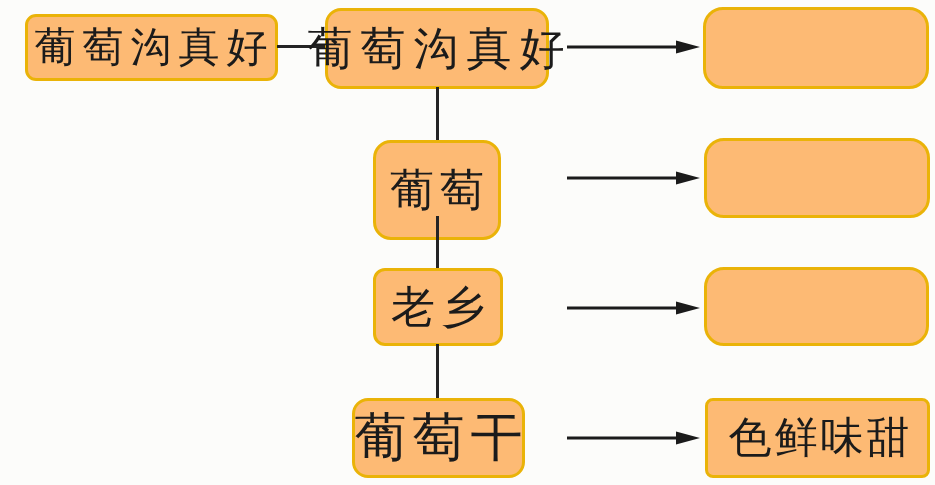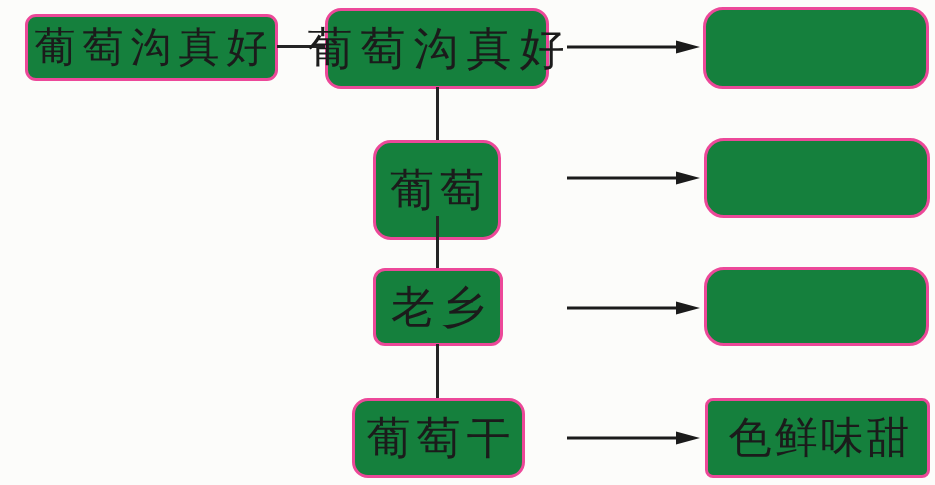--- a/index.html
+++ b/index.html
@@ -8,40 +8,40 @@
     width: 935px;
     height: 485px;
     background: #fcfcfa;
     font-family: "DejaVu Serif", "Liberation Serif", serif;
     color: #1b1b1b;
     overflow: hidden;
   }
   .node {
     position: absolute;
     box-sizing: border-box;
-    border: 3px solid #ec4899;
-    background: #15803d;
+    border: 3px solid #eab308;
+    background: #fdba74;
     display: flex;
     align-items: center;
     justify-content: center;
     text-align: center;
     white-space: nowrap;
   }
   .node span {
     display: inline-block;
     transform: translateX(3px); 
   }
   .root-node     { left: 25px;  top: 14px;  width: 253px; height: 67px; border-radius: 11px; font-size: 41px; letter-spacing: 7px; }
   .topic-1       { left: 325px; top: 8px;   width: 224px; height: 81px; border-radius: 16px; font-size: 45px; letter-spacing: 8px; }
   .detail-1      { left: 703px; top: 7px;   width: 226px; height: 82px; border-radius: 20px; font-size: 44px; }
   .topic-2       { left: 373px; top: 140px; width: 128px; height: 100px; border-radius: 18px; font-size: 44px; letter-spacing: 6px; }
   .detail-2      { left: 704px; top: 138px; width: 226px; height: 80px; border-radius: 20px; font-size: 44px; }
   .topic-3       { left: 373px; top: 268px; width: 130px; height: 78px; border-radius: 12px; font-size: 44px; letter-spacing: 6px; }
   .detail-3      { left: 704px; top: 267px; width: 225px; height: 79px; border-radius: 20px; font-size: 44px; }
-  .topic-4       { left: 352px; top: 398px; width: 173px; height: 80px; border-radius: 16px; font-size: 44px; letter-spacing: 6px; }
+  .topic-4       { left: 352px; top: 398px; width: 173px; height: 80px; border-radius: 16px; font-size: 52px; letter-spacing: 6px; }
   .detail-4      { left: 705px; top: 398px; width: 225px; height: 80px; border-radius: 8px; font-size: 43px; letter-spacing: 3px; }
   .hline, .vline { position: absolute; background: #242424; }
   .hline-root    { left: 277px; top: 45px;  width: 50px; height: 3px; }
   .vline-1       { left: 436px; top: 87px;  width: 3px;  height: 55px; }
   .vline-2       { left: 436px; top: 216px; width: 3px;  height: 54px; }
   .vline-3       { left: 436px; top: 344px; width: 3px;  height: 56px; }
   .arrow { position: absolute; width: 135px; height: 18px; }
   .arrow-1 { left: 566px; top: 38px;  }
   .arrow-2 { left: 566px; top: 169px; }
   .arrow-3 { left: 566px; top: 299px; }

